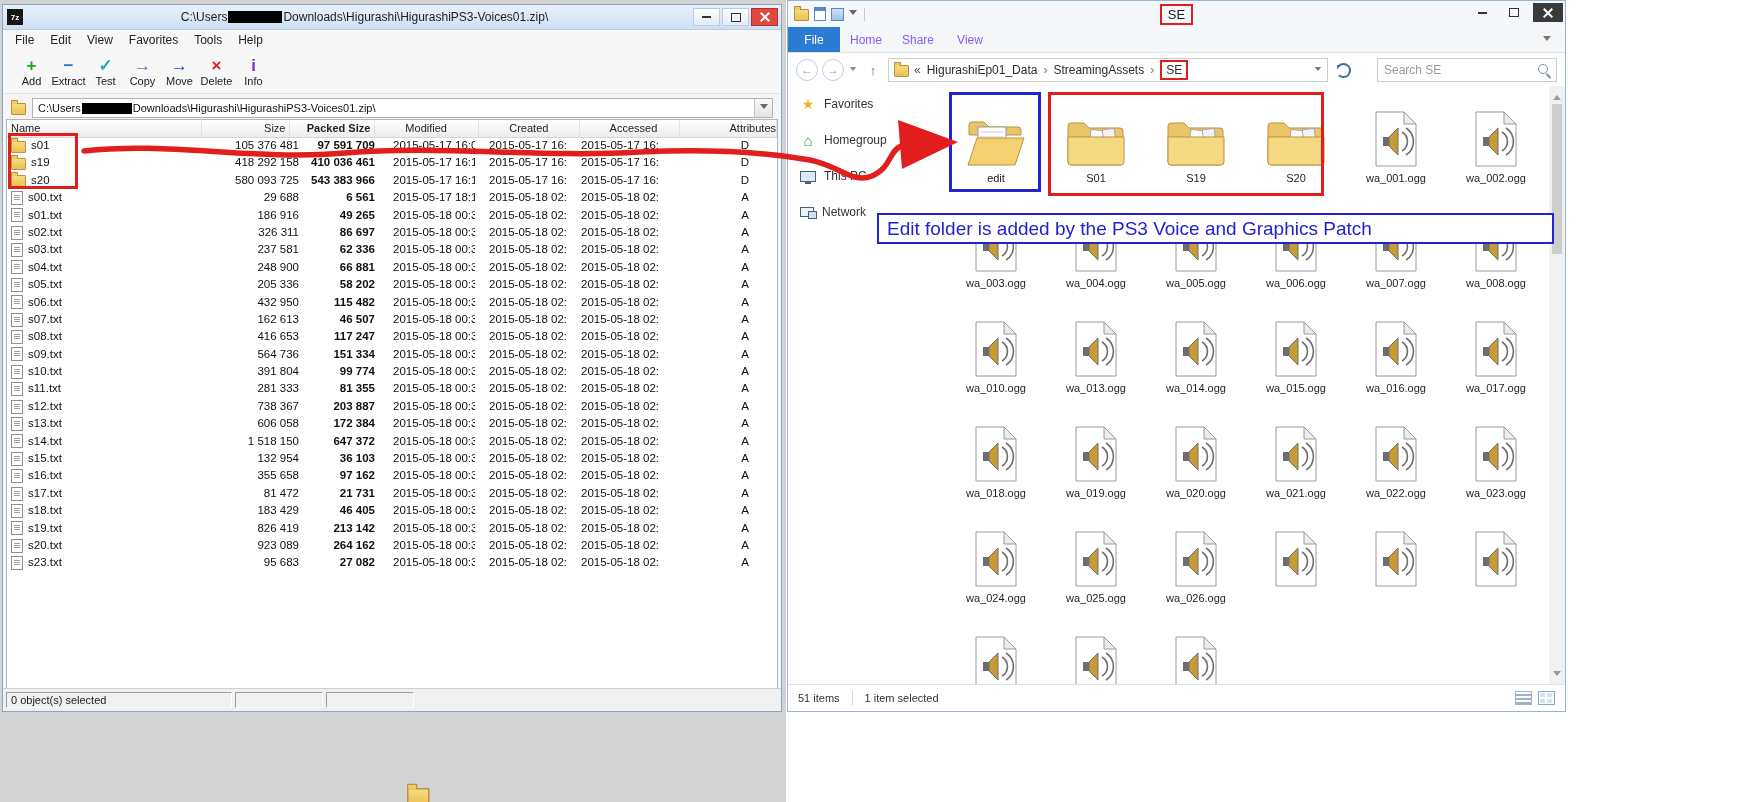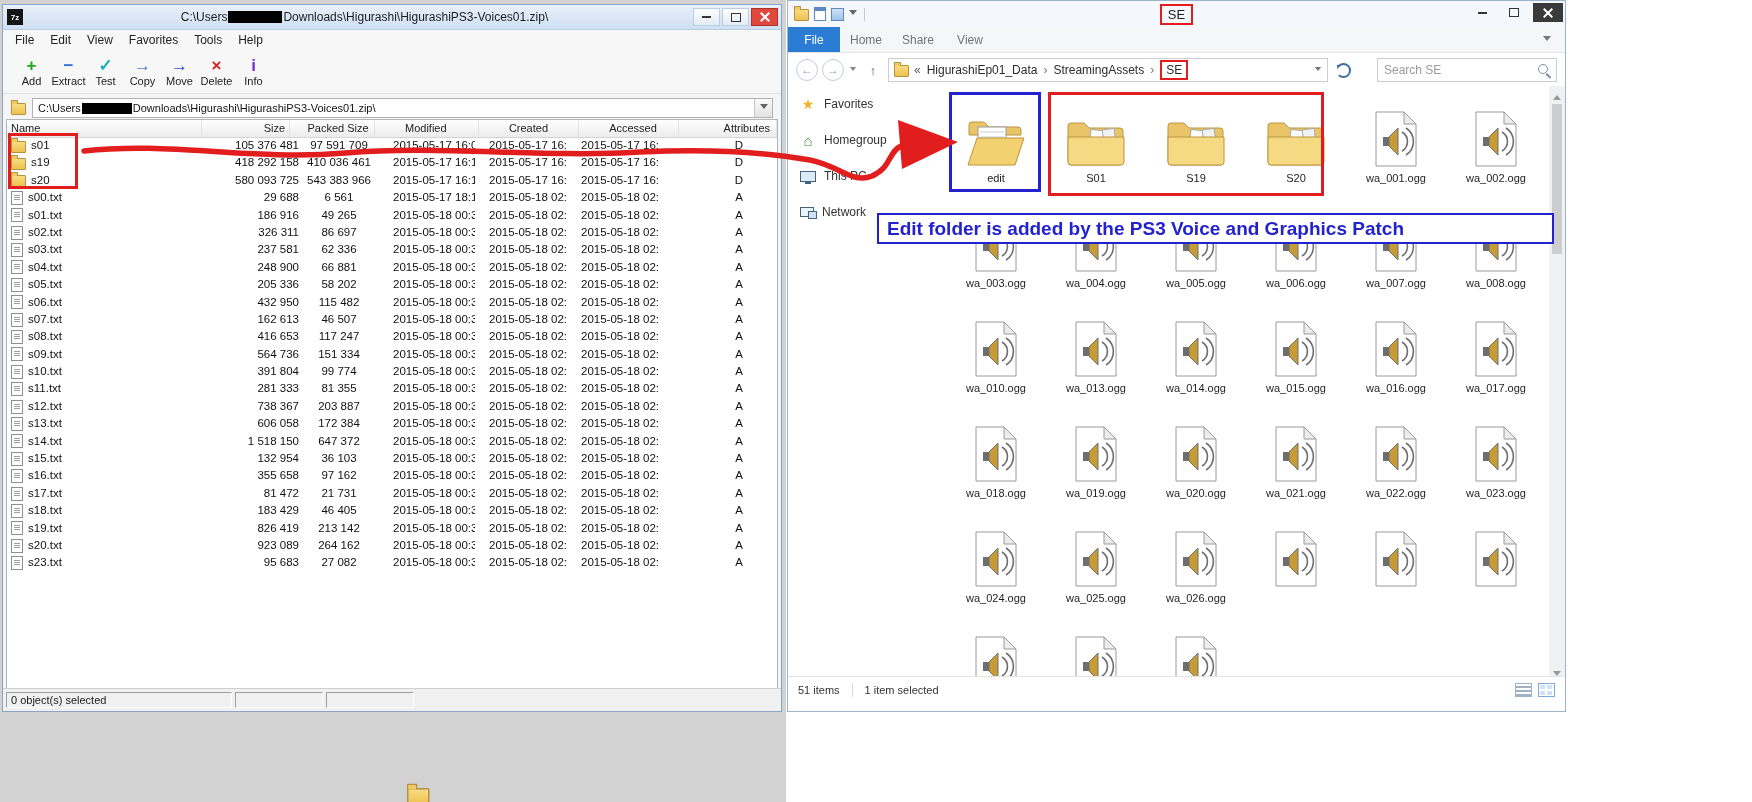--- a/index.html
+++ b/index.html
@@ -42,25 +42,25 @@
   .z-list{position:absolute;left:3px;right:3px;top:114px;bottom:22px;background:#fff;border:1px solid #b5b5b5;
     box-sizing:border-box;overflow:hidden;}
   .z-header{display:flex;height:17px;background:linear-gradient(#ffffff,#ececec);border-bottom:1px solid #d5d5d5;
     font-size:11px;color:#222;gap:16px;}
   .z-h{border-right:1px solid #e3e3e3;line-height:16px;box-sizing:border-box;white-space:nowrap;overflow:hidden;}
   .z-rows{position:absolute;left:0;right:0;top:17px;bottom:0;}
   .z-row{display:flex;height:17.4px;font-size:11.5px;color:#101010;align-items:center;}
   .z-c{box-sizing:border-box;white-space:nowrap;overflow:hidden;line-height:17.4px;}
   .c-name{width:216px;display:flex;align-items:center;gap:5px;padding-left:4px;}
   .c-size{width:80px;text-align:right;padding-right:4px;}
-  .c-packed{width:76px;text-align:center;padding-right:4px;}
+  .c-packed{width:76px;text-align:right;padding-right:4px;font-weight:bold;}
   .c-mod{width:96px;padding-left:14px;}
   .c-cre{width:92px;padding-left:14px;}
   .c-acc{width:92px;padding-left:14px;}
-  .c-attr{width:90px;text-align:right;padding-right:6px;}
+  .c-attr{width:90px;text-align:right;}
   .z-h.c-name{padding-left:4px;display:block;}
   .folder-icon{display:inline-block;position:relative;width:13px;height:10px;margin-top:2px;
     background:linear-gradient(#f9dc7f,#eec052);border:1px solid #b8923c;border-radius:1px;flex:none;}
   .folder-icon::before{content:"";position:absolute;left:-1px;top:-4px;width:5px;height:3px;
     background:#f0cb62;border:1px solid #b8923c;border-bottom:none;border-radius:1px 1px 0 0;}
   .doc-icon{display:inline-block;position:relative;width:10px;height:12px;background:#fff;border:1px solid #8f8f8f;flex:none;}
   .doc-icon::before{content:"";position:absolute;left:2px;top:3px;width:6px;height:1px;background:#9f9f9f;
     box-shadow:0 2px 0 #9f9f9f,0 4px 0 #9f9f9f;}
   .z-status{position:absolute;left:0;right:0;bottom:0;height:22px;background:#f0f0f0;border-top:1px solid #cfcfcf;
     display:flex;align-items:center;padding-left:3px;gap:3px;font-size:11px;color:#222;}
@@ -80,21 +80,21 @@
   .qat-doc2{width:11px;height:11px;background:linear-gradient(#cfe3f7,#9dc3ea);border:1px solid #5d87c0;}
   .qat-sep{width:1px;height:13px;background:#c9c9c9;margin-left:2px;}
   .tri-down{display:inline-block;width:0;height:0;border:4px solid transparent;border-top:5px solid #666;}
   .tri-up{display:inline-block;width:0;height:0;border:4px solid transparent;border-bottom:5px solid #999;}
   .x-caps{position:absolute;right:2px;top:2px;display:flex;gap:6px;align-items:center;}
   .x-cap{width:26px;height:19px;display:flex;align-items:center;justify-content:center;}
   .x-cap .glyph-min{background:#333;}
   .x-cap .glyph-max{border-color:#333;}
   .x-cap-close{background:#3a3a3a;width:30px;}
   .x-ribbon-row{position:relative;height:25px;background:#f5f6f7;border-bottom:1px solid #dde4ea;display:flex;}
-  .x-tab{width:52px;display:flex;align-items:center;justify-content:center;font-size:12px;color:#737373;}
+  .x-tab{width:52px;display:flex;align-items:center;justify-content:center;font-size:12px;color:#8b5cf6;}
   .x-tab-file{background:#2b7cd3;color:#fff;}
   .x-ribbon-chev{position:absolute;right:14px;top:9px;border-top-color:#777;}
   .x-nav{height:34px;display:flex;align-items:center;padding:0 8px;gap:4px;background:#fff;}
   .x-navbtn{width:22px;height:22px;border:1px solid #c3cfdd;border-radius:50%;display:flex;align-items:center;
     justify-content:center;color:#9aa7b5;font-size:12px;box-sizing:border-box;}
   .back-arrow::before{content:"\2190";}
   .fwd-arrow::before{content:"\2192";}
   .x-chev{margin:0 1px;border-top-color:#888;transform:scale(.8);}
   .x-upbtn{width:22px;height:22px;display:flex;align-items:center;justify-content:center;color:#555;font-size:13px;}
   .up-arrow::before{content:"\2191";font-weight:bold;}
@@ -128,40 +128,40 @@
   .x-grid{position:absolute;left:158px;right:16px;top:0;bottom:0;overflow:hidden;display:grid;
     grid-template-columns:repeat(6,100px);grid-auto-rows:105px;padding-top:10px;}
   .x-cell{display:flex;flex-direction:column;align-items:center;padding-top:8px;box-sizing:border-box;}
   .x-ic{height:64px;display:flex;align-items:flex-end;justify-content:center;}
   .x-lbl{margin-top:4px;font-size:11px;color:#1e1e1e;text-align:center;white-space:nowrap;}
   .x-scroll{position:absolute;right:0;top:0;bottom:0;width:16px;background:#f1f1f1;display:flex;
     flex-direction:column;align-items:center;}
   .x-thumb{width:10px;height:150px;background:#cdcdcd;margin-top:4px;}
   .x-scroll .tri-up{margin-top:5px;}
   .x-scroll .tri-down{position:absolute;bottom:5px;border-top-color:#999;}
-  .x-status{position:absolute;left:0;right:0;bottom:8px;height:26px;border-top:1px solid #e3e3e3;display:flex;
+  .x-status{position:absolute;left:0;right:0;bottom:0;height:26px;border-top:1px solid #e3e3e3;display:flex;
     align-items:center;font-size:11px;color:#333;padding:0 10px;gap:12px;background:#fff;}
   .x-status-sep{width:1px;height:14px;background:#d8d8d8;}
   .x-viewbtns{margin-left:auto;display:flex;gap:6px;align-items:center;}
   .view-details-icon{width:15px;height:12px;border:1px solid #9fb2c6;background:repeating-linear-gradient(#fff 0 2px,#9fb2c6 2px 4px);}
   .view-thumbs-icon{width:15px;height:12px;border:1px solid #7fa7d9;background:
     linear-gradient(#cfe3f7,#cfe3f7) 1px 1px/5px 4px no-repeat,
     linear-gradient(#cfe3f7,#cfe3f7) 8px 1px/5px 4px no-repeat,
     linear-gradient(#cfe3f7,#cfe3f7) 1px 7px/5px 4px no-repeat,
     linear-gradient(#cfe3f7,#cfe3f7) 8px 7px/5px 4px no-repeat #fff;}
 
   
   .anno{position:absolute;z-index:50;pointer-events:none;box-sizing:border-box;}
   .anno-red{border:3px solid red;}
   .anno-blue{border:3px solid blue;}
   #anno-zip-box{left:8px;top:133px;width:70px;height:56px;}
   #anno-x-box{left:1048px;top:92px;width:276px;height:104px;}
   #anno-edit-box{left:949px;top:92px;width:92px;height:100px;}
   #anno-note{position:absolute;z-index:60;left:877px;top:213px;width:677px;height:31px;background:#fff;
-    border:2px solid blue;color:blue;font-size:19px;font-weight:bold;line-height:27px;text-align:left;
+    border:2px solid blue;color:blue;font-size:19px;font-weight:normal;line-height:27px;text-align:left;
     padding-left:8px;box-sizing:border-box;white-space:nowrap;pointer-events:none;}
   .anno-svg{position:absolute;left:0;top:0;z-index:55;pointer-events:none;}
   .taskbar-folder{position:absolute;left:407px;top:785px;transform:scale(1.5);transform-origin:top left;z-index:5;}
 </style>
 </head>
 <body>
 
 <div id="canvas">
   <div class="left-bg"></div>
 

